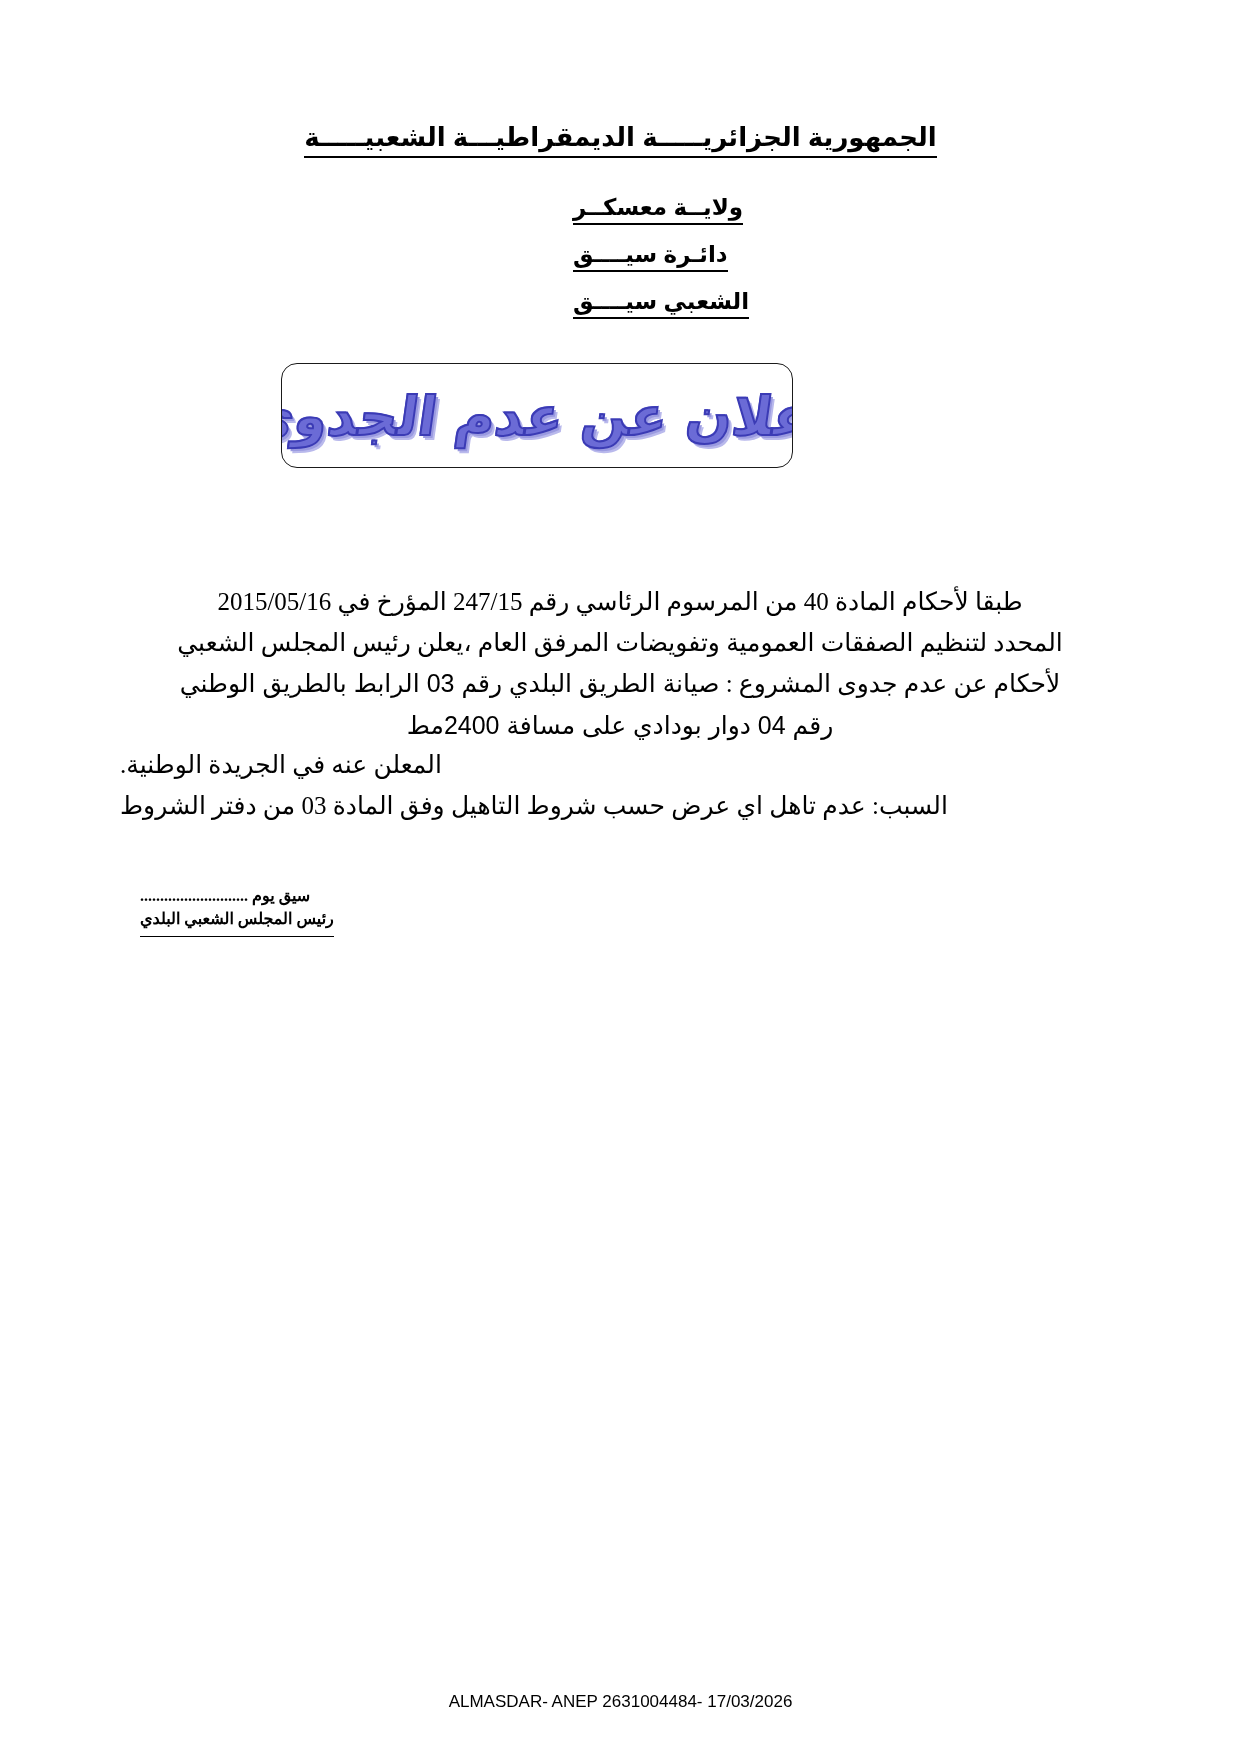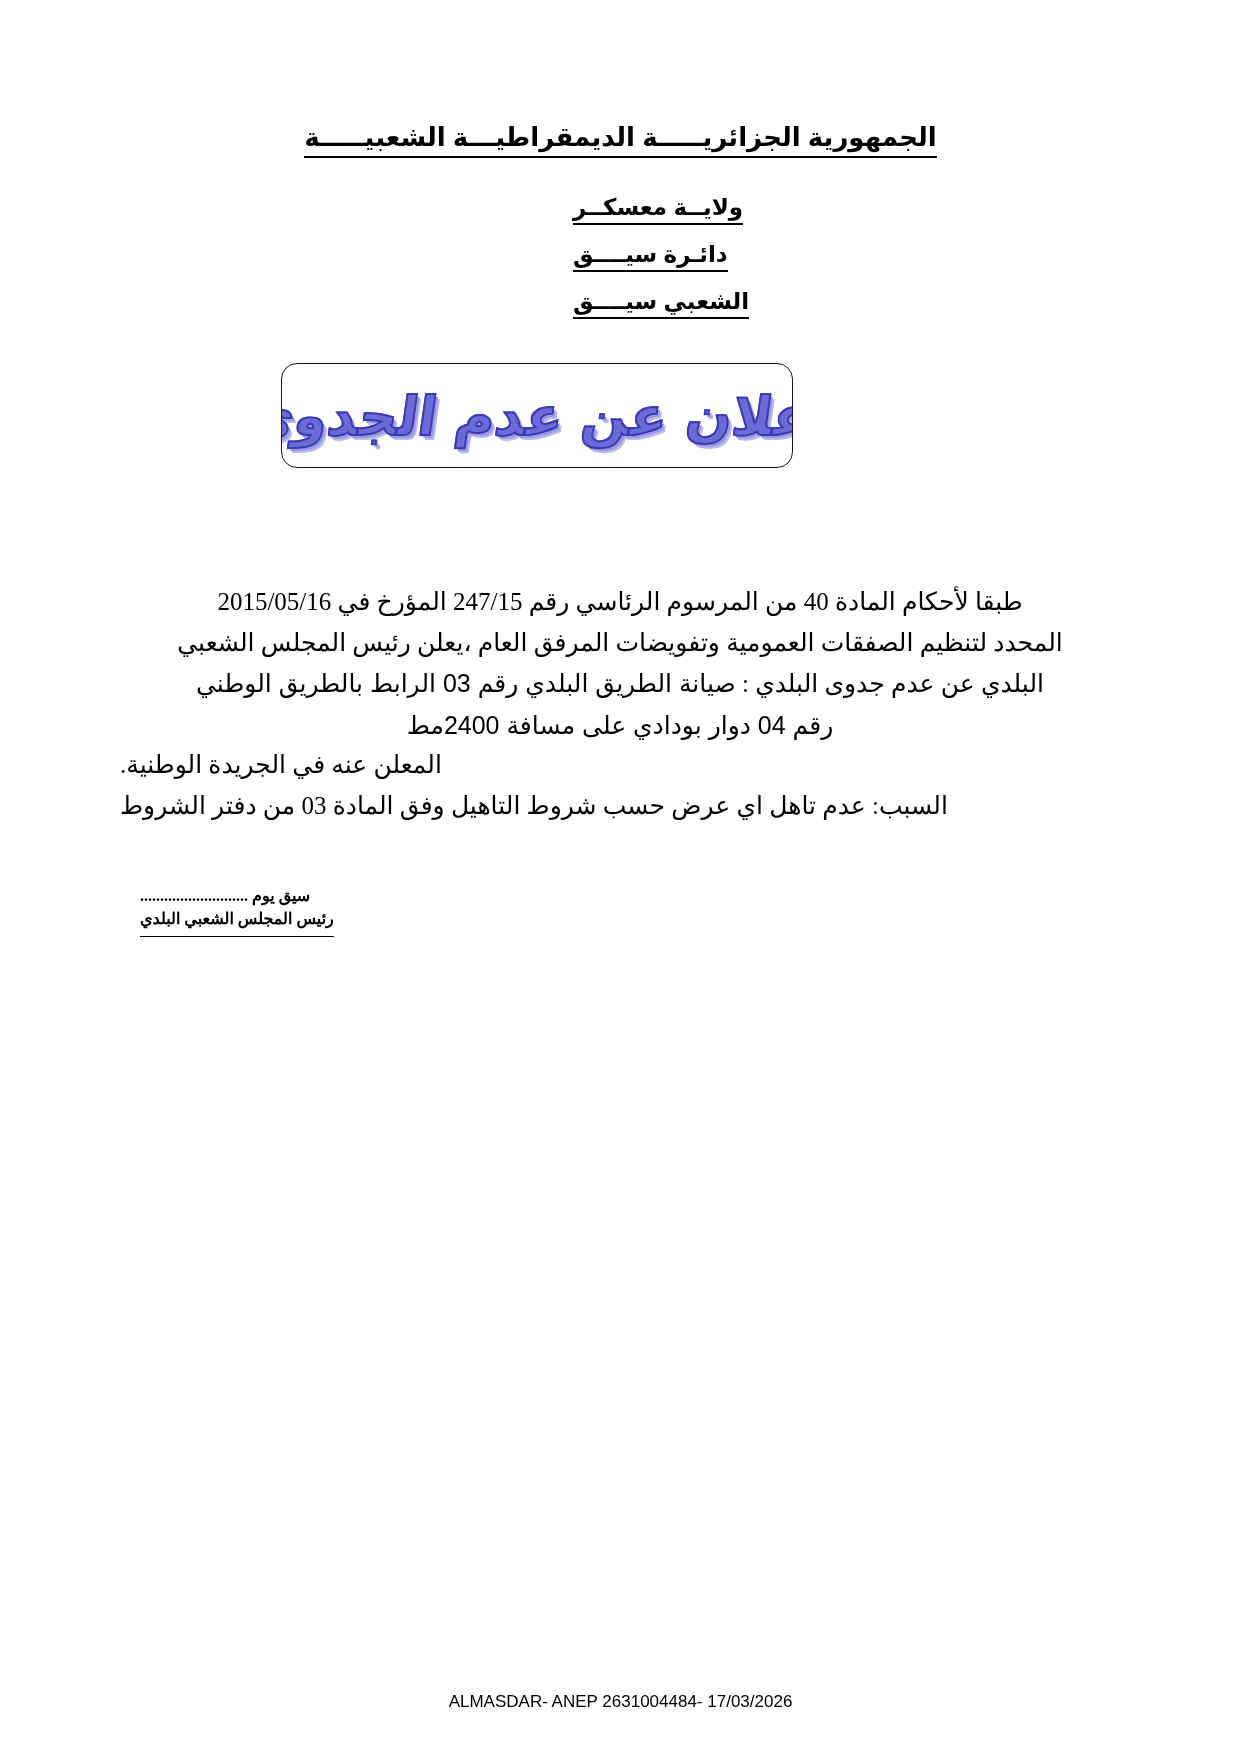--- a/index.html
+++ b/index.html
@@ -178,21 +178,21 @@
     </div>
   </div>
 
   <div class="title-box">
     <div class="title-wordart">إعلان عن عدم الجدوى</div>
   </div>
 
   <div class="body-text">
     <p class="line-center">طبقا لأحكام المادة 40 من المرسوم الرئاسي رقم 247/15 المؤرخ في 2015/05/16</p>
     <p class="line-center">المحدد لتنظيم  الصفقات  العمومية وتفويضات المرفق العام ،يعلن رئيس المجلس الشعبي</p>
-    <p class="line-center"><span>البلدي عن عدم جدوى البلدي : </span><span class="b">صيانة الطريق البلدي رقم 03 الرابط بالطريق الوطني</span></p>
+    <p class="line-center"><span>لأحكام عن عدم جدوى المشروع : </span><span class="b">صيانة الطريق البلدي رقم 03 الرابط بالطريق الوطني</span></p>
     <p class="line-center b">رقم 04 دوار بودادي على مسافة 2400مط</p>
     <p class="line-right">المعلن عنه في الجريدة الوطنية.</p>
     <p class="line-right">السبب: عدم تاهل اي عرض حسب شروط التاهيل وفق المادة 03 من دفتر الشروط</p>
   </div>
 
   <div class="signature">
     <div>سيق يوم ...........................</div>
     <div>
       <span class="sig-role">رئيس المجلس الشعبي البلدي</span>
     </div>

